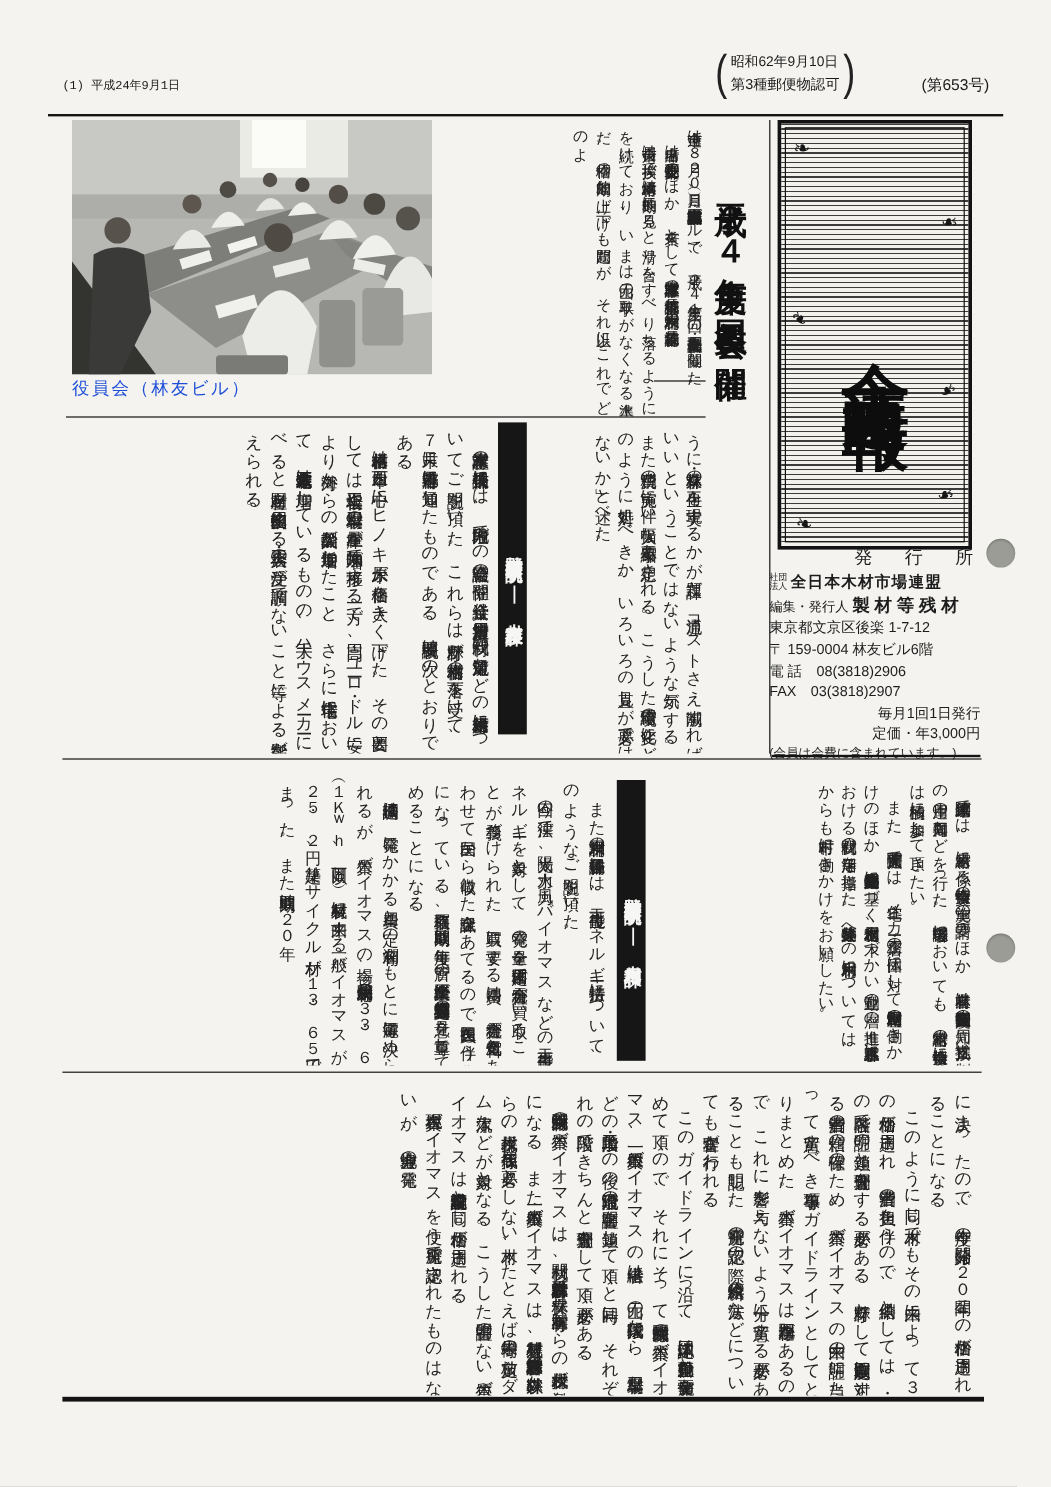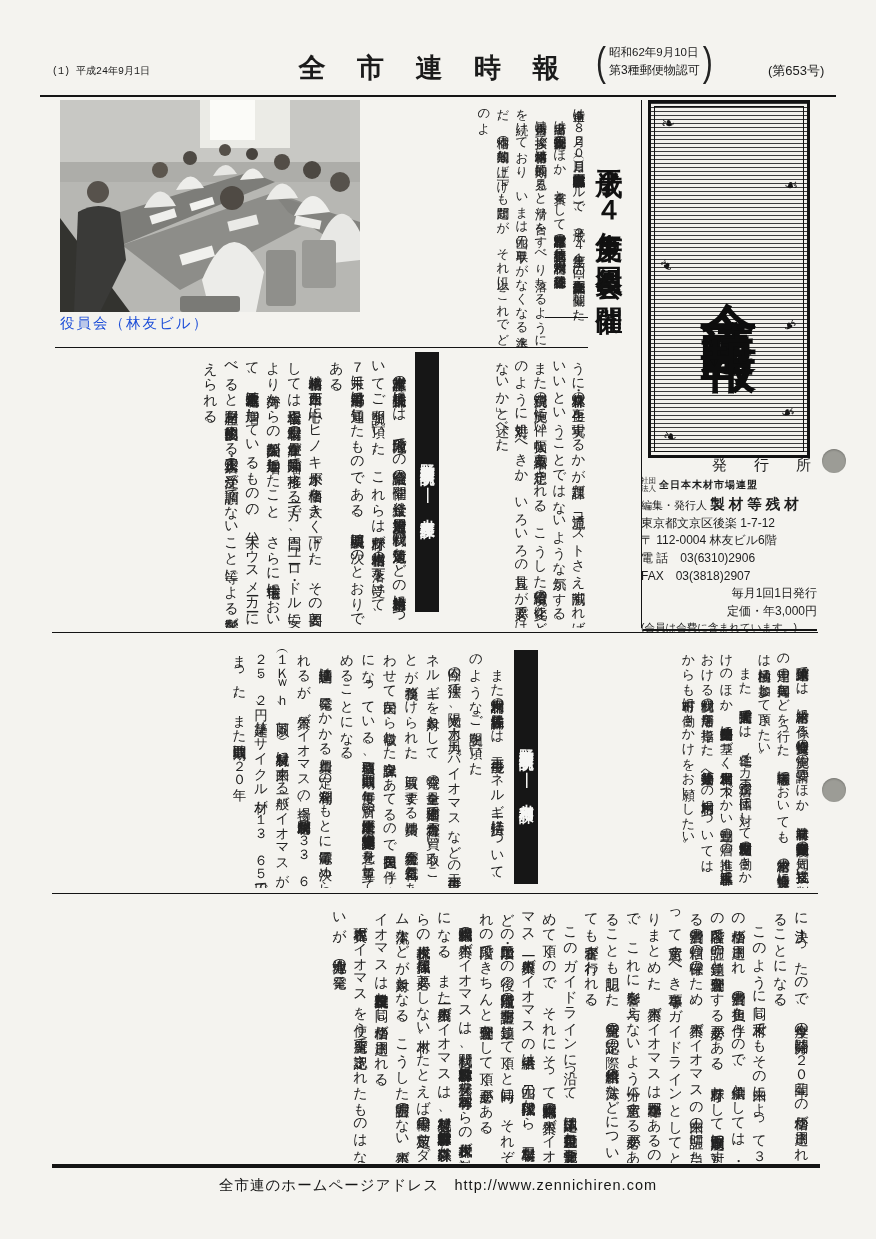--- a/index.html
+++ b/index.html
@@ -28,39 +28,38 @@
       font-family:"Liberation Serif",serif;font-weight:900;font-size:56px;
       letter-spacing:9px;color:#0d0d0d;line-height:1;}
   .leaf{position:absolute;font-size:17px;color:#161616;line-height:1;}
   
   .pub{position:absolute;left:641px;top:453px;width:176px;font-size:12px;line-height:1.3;
        color:#1d1d1d;}
   .pub .row{white-space:nowrap;margin:2px 0;}
   .pub .ctr{text-align:right;}
   .tiny2{display:inline-block;font-size:7.5px;line-height:1.1;vertical-align:middle;
          margin-right:3px;}
-  .org{font-size:10px;font-weight:bold;letter-spacing:1px;}
+  .org{font-size:13px;font-weight:bold;letter-spacing:1px;}
   .editor-name{font-size:14.5px;font-weight:bold;letter-spacing:4px;}
   .paren{display:inline-block;font-size:30px;font-weight:300;transform:scaleY(1.35);
          color:#222;}
   .caption{position:absolute;left:60px;top:314px;width:300px;text-align:left;
            font-size:14.5px;letter-spacing:2px;color:#1d4ed8;
            font-family:"Liberation Sans",sans-serif;}
   .hole{position:absolute;width:24px;height:24px;border-radius:50%;background:#9c9c96;
         box-shadow:inset 0 1px 2px rgba(0,0,0,.25);}
   .footer-text{position:absolute;left:0;top:1176px;width:876px;text-align:center;
         font-size:14.5px;letter-spacing:1px;color:#151515;}
 </style>
 </head>
 <body>
 
 <div class="page">
 
   <div class="abs" style="left:52px;top:64px;font-size:10px;font-family:Liberation Mono, monospace;">(1) 平成24年9月1日</div>
-  <div class="abs" style="left:270px;top:50px;width:330px;text-align:center;font-size:27px;font-weight:bold;letter-spacing:12px;">全 市 連 時 報</div>
   <div class="abs" style="left:596px;top:44px;display:flex;align-items:center;">
     <span class="paren">(</span>
     <span style="display:inline-block;text-align:left;margin:0 3px;">
       <span style="display:block;font-size:11.5px;line-height:1.5;">昭和62年9月10日</span>
       <span style="display:block;font-size:12px;line-height:1.5;">第3種郵便物認可</span>
     </span>
     <span class="paren">)</span>
   </div>
   <div class="abs" style="left:768px;top:62px;font-size:13px;">(第653号)</div>
   <div class="rule" style="left:40px;top:95px;width:796px;height:2px;"></div>
@@ -83,22 +82,22 @@
       <span class="tiny2">
         <span style="display:block;">社団</span>
         <span style="display:block;">法人</span>
       </span><span class="org">全日本木材市場連盟</span>
     </div>
     <div class="row">
       <span style="font-size:11px;margin-top:32px;">編集・発行人</span>
       <span class="editor-name">製材等残材</span>
     </div>
     <div class="row">東京都文京区後楽 1-7-12</div>
-    <div class="row">〒 112-0004 林友ビル6階</div>
-    <div class="row">電 話　03(6310)2906</div>
+    <div class="row">〒 159-0004 林友ビル6階</div>
+    <div class="row">電 話　08(3818)2906</div>
     <div class="row">FAX　03(3818)2907</div>
     <div class="row ctr">毎月1回1日発行</div>
     <div class="row ctr">定価・年3,000円</div>
     <div class="row" style="font-size:10.5px;">(会員は会費に含まれています。)</div>
   </div>
   <div class="rule" style="left:641px;top:100px;width:1px;height:528px;"></div>
   <div class="rule" style="left:643px;top:629px;width:174px;height:2px;"></div>
 
   <svg class="abs" style="left:60px;top:100px;" width="300" height="212" viewBox="0 0 300 212" role="img">
     <rect width="300" height="212" fill="#b7b7b3"></rect>
@@ -178,17 +177,16 @@
 
   <div class="vt" style="left:58px;top:903px;width:754px;height:260px;font-size:14px;line-height:21px;">
     <p>に決まったので、今年度の開始分は２０年間この価格が適用されることになる。</p>
     <p>　このように同じ木材でもその由来によって３種類の価格が適用され、消費者の負担を伴うので、供給側としては、伐採・流通の各段階で証明の連鎖と分別管理をする必要がある。林野庁として固定買取制度に対する消費者の信頼の確保のため、木質バイオマスの由来の証明に当たって留意すべき事項等をガイドラインとしてとりまとめた。木質バイオマスは既存用途があるので、これに影響を与えないよう十分に留意する必要があることも明記した。発電所の認定の際、原料供給の方法などについても審査が行われる。</p>
     <p>　このガイドラインに沿って、認定団体は自主行動規範と実施要領を定めて頂くので、それにそって間伐材等由来の木質バイオマス、一般木質バイオマスの供給者は、山元の伐採段階から、製材工場などの加工段階・その後の流通段階の証明書を連鎖して頂くと同時に、それぞれの段階できちんと分別管理をして頂く必要がある。</p>
     <p>　間伐材等由来の木質バイオマスは、間伐材、森林経営計画対象森林、保安林、国有林等からの伐採木材が対象になる。また一般木質バイオマスは、製材等残材、森林経営計画対象森林等の森林以外からの伐採木材、伐採届等を必要としない木材、たとえば果樹等の剪定枝、ダム流木などが対象となる。こうした証明書のない木質バイオマスは建設資材廃棄物と同じ価格が適用される。</p>
     <p>　現在木質バイオマスを使う発電所で認定されたものはないが、会津地方の発電</p>
   </div>
 
   <div class="rule" style="left:52px;top:1164px;width:768px;height:4px;"></div>
-  <div class="footer-text">全市連のホームページアドレス　http://www.zennichiren.com</div>
 
   <div class="hole" style="left:822px;top:449px;"></div>
   <div class="hole" style="left:822px;top:778px;"></div>
 </div>
 
 </body></html>

